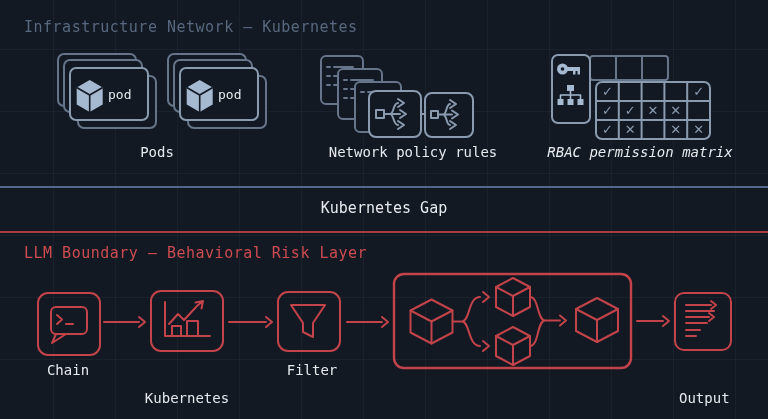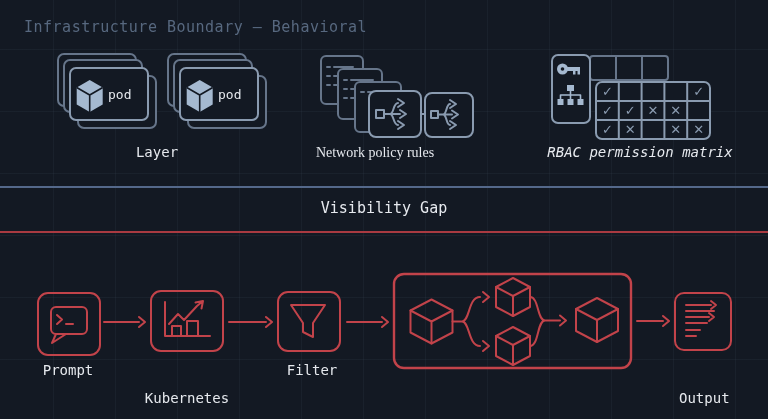--- a/index.html
+++ b/index.html
@@ -35,21 +35,21 @@
   .s-red{stroke:var(--red);fill:none;stroke-width:2;stroke-linecap:round;stroke-linejoin:round;}
   .s-red-th{stroke:var(--red);fill:none;stroke-width:2.4;stroke-linecap:round;stroke-linejoin:round;}
   .mark{font-family:"DejaVu Sans",sans-serif;font-size:13px;fill:var(--slate-bright);text-anchor:middle;}
   .podtxt{font-family:"DejaVu Sans Mono",monospace;font-size:13px;fill:var(--text-white);}
 </style>
 </head>
 <body>
 
 <div class="canvas">
 
-  <div class="title infra" style="left:24px;top:18px;">Infrastructure Boundary — Behavioral</div>
+  <div class="title infra" style="left:24px;top:18px;">Infrastructure Network — Kubernetes</div>
 
   <svg class="abs" style="left:56px;top:52px;" width="104" height="84" viewBox="0 0 104 84">
     <rect class="s-slate f-bg" x="2" y="2" width="78" height="52" rx="6"></rect>
     <rect class="s-slate f-bg" x="8" y="8" width="78" height="52" rx="6"></rect>
     <rect class="s-slate f-bg" x="22" y="24" width="78" height="52" rx="6"></rect>
     <rect class="s-slate-b f-bg" x="14" y="16" width="78" height="52" rx="6"></rect>
     <g>
       <polygon class="f-icon" points="33.7,28 46.7,35.5 46.7,52.5 33.7,60 20.7,52.5 20.7,35.5"></polygon>
       <path d="M20.7,35.5 L33.7,43 L46.7,35.5 M33.7,43 L33.7,60" stroke="#131923" stroke-width="1.6" fill="none"></path>
     </g>
@@ -61,21 +61,21 @@
     <rect class="s-slate f-bg" x="8" y="8" width="78" height="52" rx="6"></rect>
     <rect class="s-slate f-bg" x="22" y="24" width="78" height="52" rx="6"></rect>
     <rect class="s-slate-b f-bg" x="14" y="16" width="78" height="52" rx="6"></rect>
     <g>
       <polygon class="f-icon" points="33.7,28 46.7,35.5 46.7,52.5 33.7,60 20.7,52.5 20.7,35.5"></polygon>
       <path d="M20.7,35.5 L33.7,43 L46.7,35.5 M33.7,43 L33.7,60" stroke="#131923" stroke-width="1.6" fill="none"></path>
     </g>
     <text class="podtxt" x="52" y="47">pod</text>
   </svg>
 
-  <div class="label centered" style="left:157px;top:144px;">Layer</div>
+  <div class="label centered" style="left:157px;top:144px;">Pods</div>
 
   <svg class="abs" style="left:313px;top:50px;" width="162" height="90" viewBox="0 0 162 90">
     <rect class="s-slate f-bg" x="8" y="6" width="42" height="48" rx="5"></rect>
     <path class="s-slate" d="M14,17 H17 M21,17 H40 M14,26 H17 M21,26 H40 M14,35 H17 M21,35 H40"></path>
     <rect class="s-slate f-bg" x="25" y="19" width="44" height="50" rx="5"></rect>
     <path class="s-slate" d="M31,30 H34 M38,30 H60 M31,39 H34 M38,39 H60 M31,48 H34 M38,48 H60"></path>
     <rect class="s-slate f-bg" x="42" y="32" width="46" height="50" rx="5"></rect>
     <path class="s-slate" d="M48,42 H51 M55,42 H74"></path>
     <g>
       <rect class="s-slate-b f-bg" x="56" y="41" width="52" height="46" rx="7"></rect>
@@ -85,21 +85,21 @@
     </g>
     <path class="s-slate-b" d="M108,64 H112"></path>
     <g>
       <rect class="s-slate-b f-bg" x="112" y="43" width="48" height="44" rx="7"></rect>
       <rect class="s-slate-b" x="118" y="61" width="7" height="7"></rect>
       <path class="s-slate-b" d="M125,64.5 H130 M130,64.5 C134,64.5 133,54 137,54 M130,64.5 H139 M130,64.5 C134,64.5 133,75 137,75"></path>
       <path class="s-slate-b" d="M137,50 L143,54 L137,58 M139,60.5 L145,64.5 L139,68.5 M137,71 L143,75 L137,79"></path>
     </g>
   </svg>
 
-  <div class="label centered" style="left:375px;top:144px;font-family:Liberation Serif, serif;">Network policy rules</div>
+  <div class="label centered" style="left:413px;top:144px;">Network policy rules</div>
 
   <svg class="abs" style="left:543px;top:48px;" width="180" height="96" viewBox="0 0 180 96">
     <rect class="s-slate f-bg" x="47" y="8" width="78" height="24" rx="3"></rect>
     <path class="s-slate" d="M73,8 V32 M99,8 V32"></path>
     <rect class="s-slate-b f-bg" x="9" y="7" width="38" height="68" rx="6"></rect>
     <g>
       <circle class="f-icon" cx="19.5" cy="21" r="5.5"></circle>
       <circle cx="19.5" cy="21" r="1.8" fill="#131923"></circle>
       <rect class="f-icon" x="24" y="19" width="13" height="4"></rect>
       <rect class="f-icon" x="30" y="23" width="2.5" height="3.5"></rect>
@@ -129,31 +129,32 @@
       <text class="mark" x="87.2" y="85.5">✕</text>
       <text class="mark" x="110" y="85.5"></text>
       <text class="mark" x="132.8" y="85.5">✕</text>
       <text class="mark" x="155.6" y="85.5">✕</text>
     </g>
   </svg>
 
   <div class="label centered" style="left:640px;top:144px;font-style:italic;">RBAC permission matrix</div>
 
   <div class="hline slate" style="top:186px;"></div>
-  <div class="label centered" style="left:384px;top:200px;font-size:15px;">Visibility Gap</div>
+  <div class="label centered" style="left:384px;top:200px;font-size:15px;">Kubernetes Gap</div>
   <div class="hline red" style="top:231px;"></div>
 
+  <div class="title llm" style="left:24px;top:244px;">LLM Boundary — Behavioral Risk Layer</div>
 
   <svg class="abs" style="left:36px;top:291px;" width="66" height="66" viewBox="0 0 66 66">
     <rect class="s-red" x="2" y="2" width="62" height="62" rx="10" stroke-width="2.2"></rect>
     <rect class="s-red" x="15" y="16" width="36" height="27" rx="5"></rect>
     <path class="s-red" d="M20,43 L16,52 L30,43"></path>
     <path class="s-red" d="M21,24 L26,28.5 L21,33 M30,33 H37"></path>
   </svg>
-  <div class="label centered" style="left:68px;top:362px;">Prompt</div>
+  <div class="label centered" style="left:68px;top:362px;">Chain</div>
 
   <svg class="abs" style="left:149px;top:289px;" width="76" height="64" viewBox="0 0 76 64">
     <rect class="s-red" x="2" y="2" width="72" height="60" rx="10" stroke-width="2.2"></rect>
     <path class="s-red" d="M16,13 V47 H61"></path>
     <rect class="s-red" x="23" y="37" width="9" height="10"></rect>
     <rect class="s-red" x="38" y="32" width="11" height="15"></rect>
     <path class="s-red" d="M20,35 L29,25 L35,31 L48,17 L54,12 M54,12 L46.5,13.5 M54,12 L52.5,19.5"></path>
   </svg>
   <div class="label centered" style="left:187px;top:356px;">
     <span style="display:block">Kubernetes</span>

